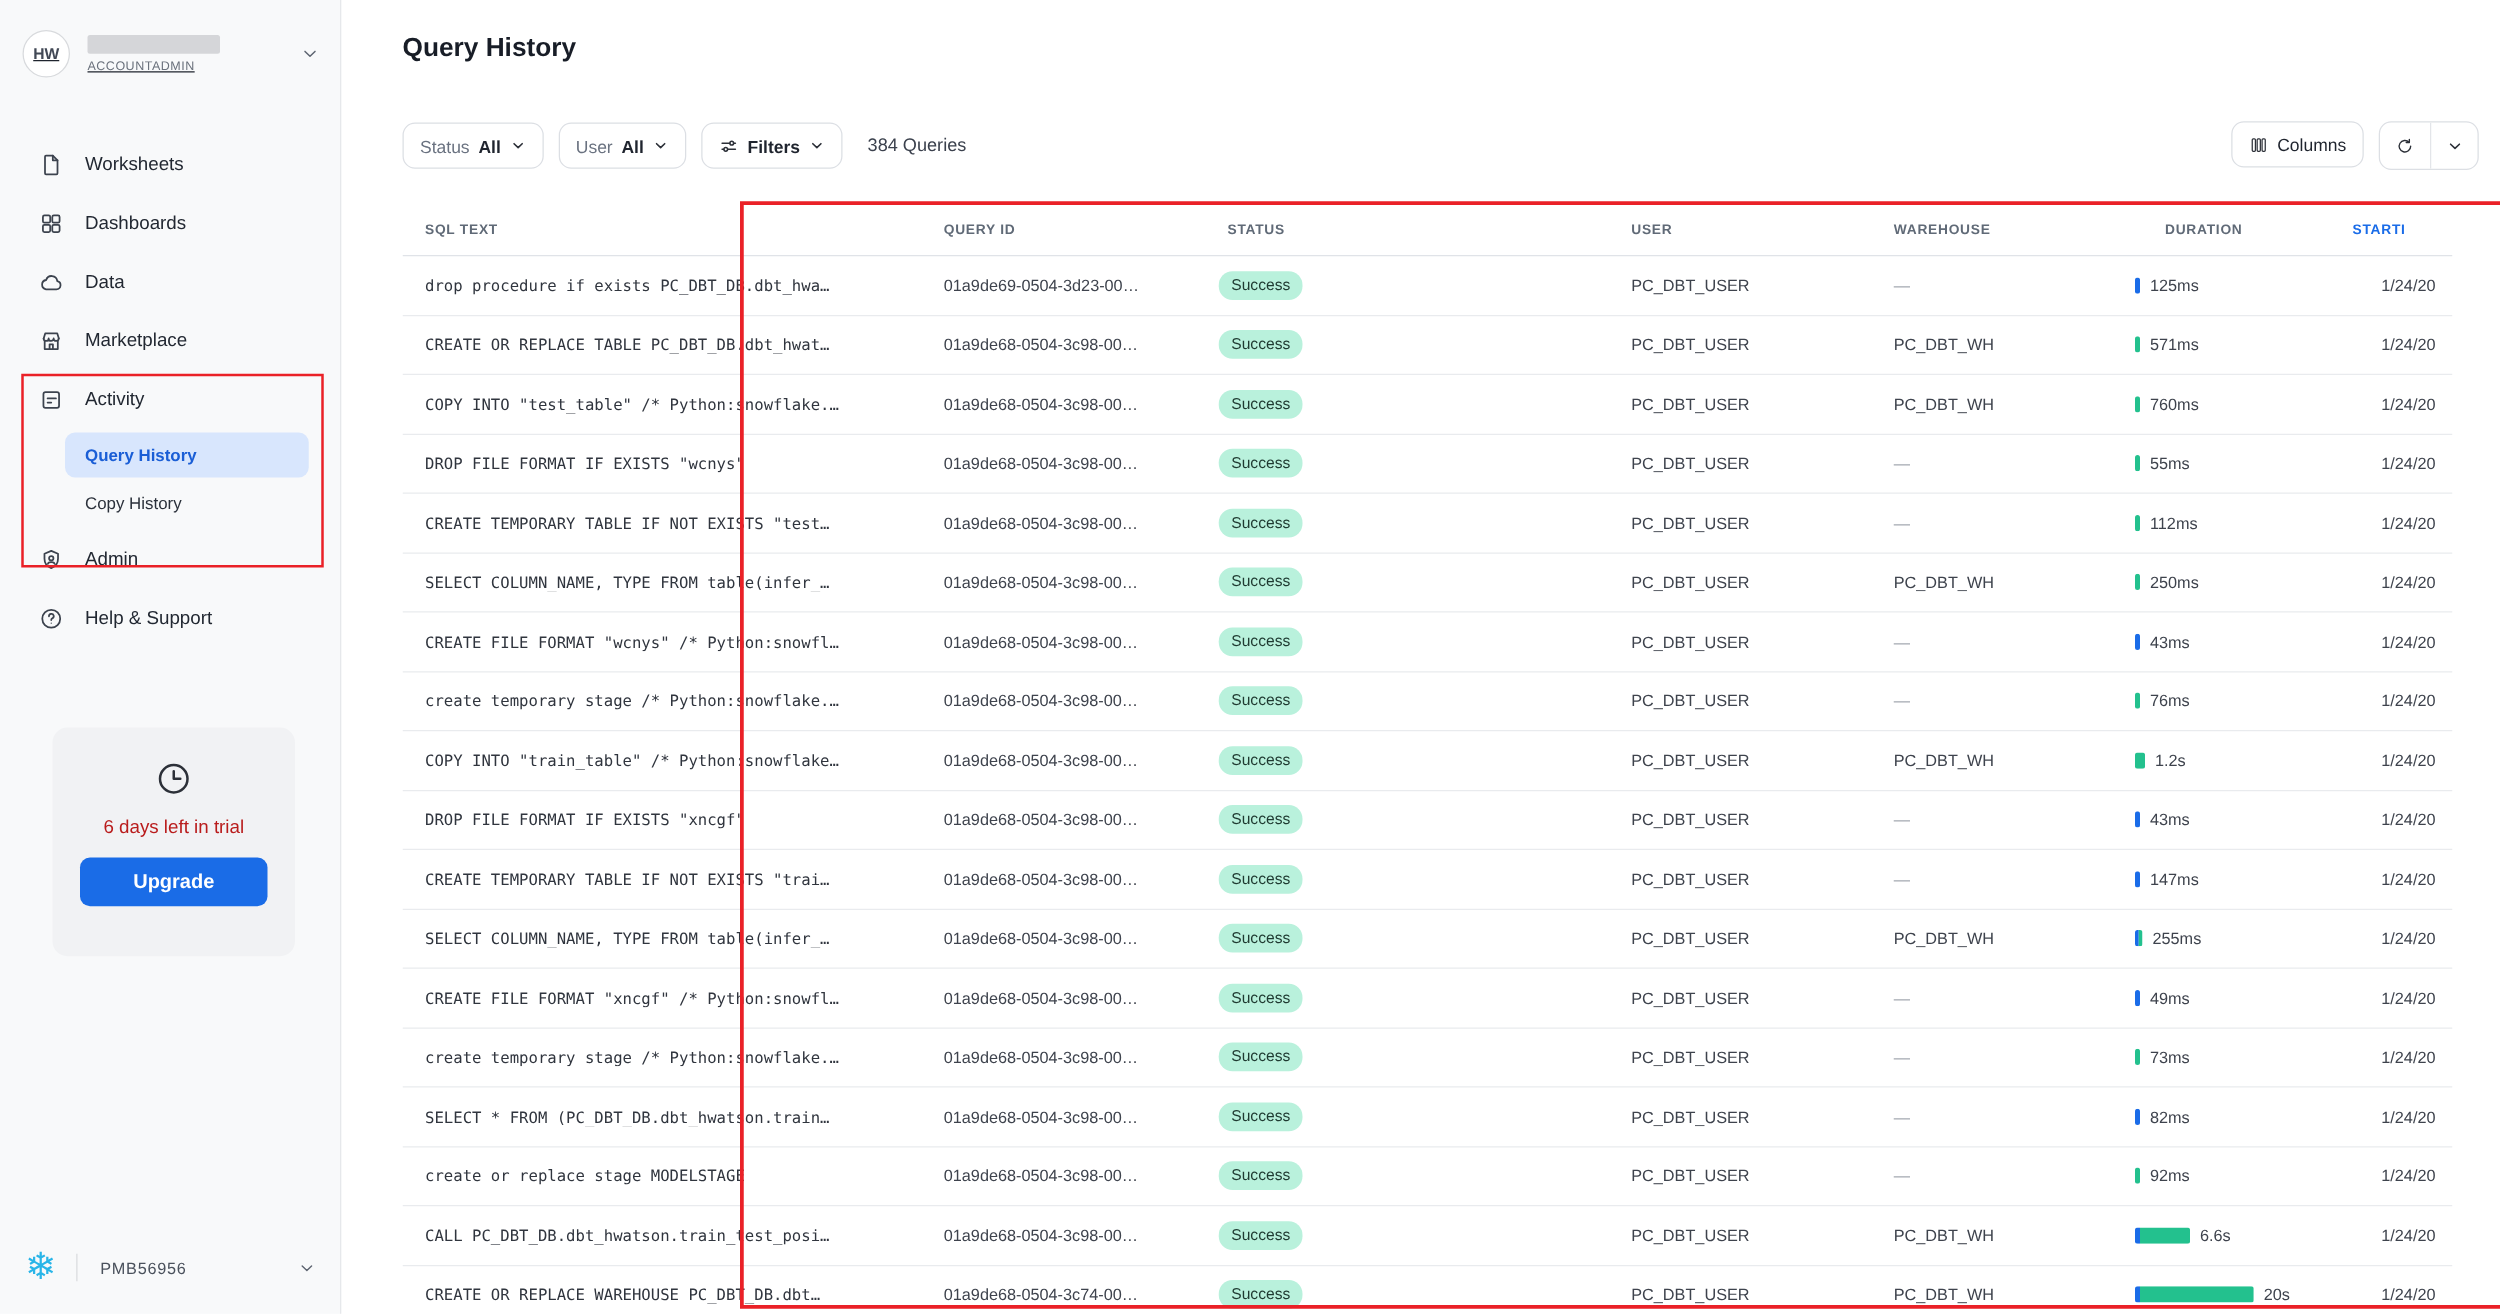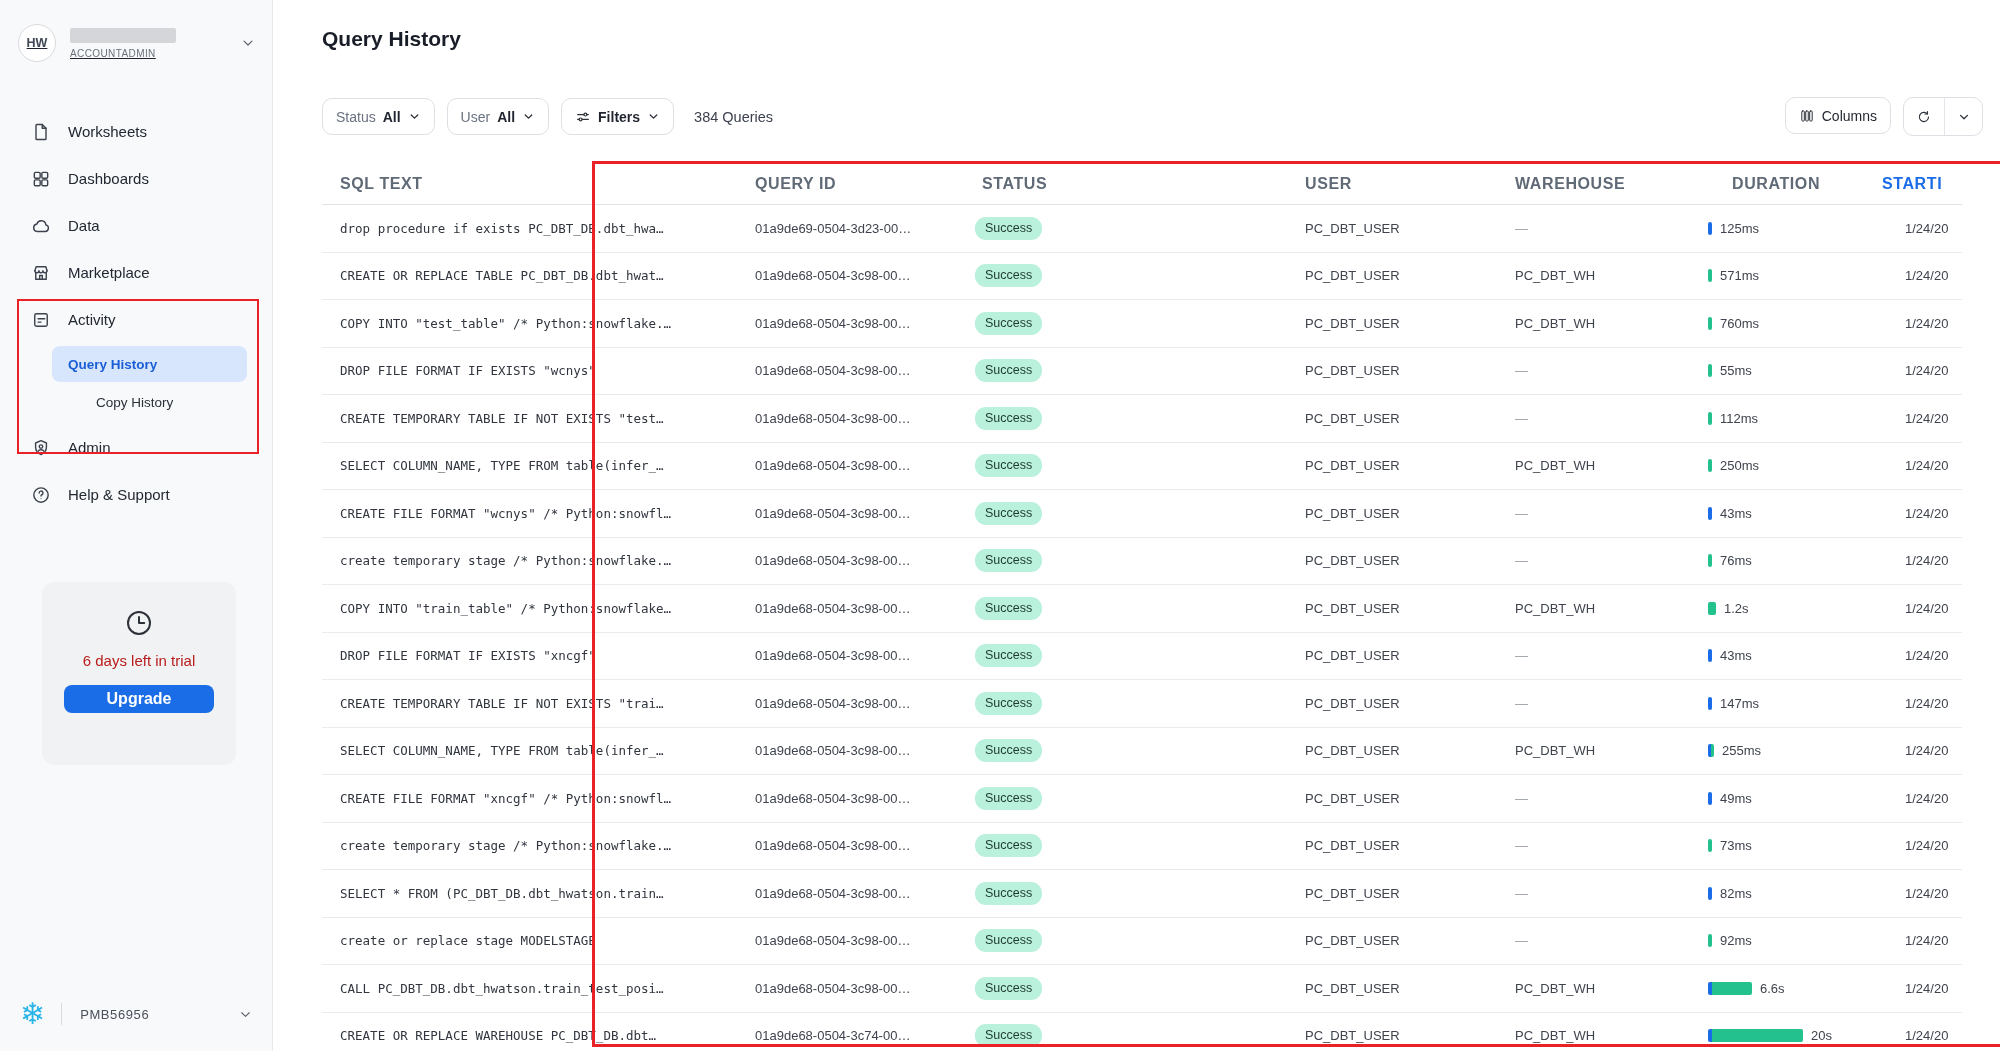--- a/index.html
+++ b/index.html
@@ -17,30 +17,30 @@
   .acct-meta { margin-left:14px; flex:1; }
   .redacted { width:106px; height:15px; background:#d5d6d9; border-radius:2px; margin-bottom:5px; }
   .role { font-size:10px; letter-spacing:.4px; color:#6a717c; }
   .chev { stroke:#5d6470; fill:none; stroke-width:1.8; stroke-linecap:round; stroke-linejoin:round; }
 
   .nav { position:absolute; left:0; top:108px; width:100%;text-align:right; }
   .nav-item { height:47px; display:flex; align-items:center; padding-left:31px; cursor:pointer; }
   .nav-item svg { flex:0 0 auto; }
   .nav-label { margin-left:17px; font-size:15px; font-weight:500; color:#222832; }
   .sub-list { padding:3px 0 5px; }
-  .sub-item { height:34px; display:flex; align-items:center; padding-left:96px;
+  .sub-item { height:34px; display:flex; align-items:center; padding-left:68px;
               font-size:13.5px; font-weight:500; color:#2b313b; cursor:pointer; }
   .sub-item.active { height:36px; margin:0 25px 3px 52px; padding-left:16px;
                      background:#d8e6fd; border-radius:8px; color:#1a5ed6; font-weight:600; }
 
   .trial-card { position:absolute; left:42px; top:582px; width:194px; height:183px;
                 background:#f1f2f4; border-radius:12px; text-align:center; }
   .trial-card .clock { margin-top:26px; }
   .trial-msg { margin-top:10px; font-size:15px; color:#b91c1c; }
-  .upgrade-btn { display:block; margin:16px auto 0; width:150px; height:28px; border:none;
+  .upgrade-btn { display:block; margin:16px auto 0; width:150px; height:39px; border:none;
                  background:#1a6ce7; color:#fff; font-size:16px; font-weight:700;
                  border-radius:8px; cursor:pointer; font-family:inherit; }
 
   .org-row { position:absolute; left:20px; bottom:20px; width:233px; height:34px;
              display:flex; align-items:center; cursor:pointer; }
   .sf-logo { font-size:30px; color:#29b5e8; line-height:1; }
   .org-divider { width:1px; height:22px; background:#d9dbde; margin:0 0 0 16px; }
   .org-id { margin-left:18px; font-size:13px; letter-spacing:.6px; color:#4a515c; flex:1; }
 
   
@@ -56,21 +56,21 @@
 
   .right-controls { position:absolute; right:17px; top:97px; display:flex; gap:12px; }
   .split-btn { display:flex; border:1px solid #dcdfe4; border-radius:10px; background:#fff; overflow:hidden; }
   .split-cell { width:40px; height:37px; display:flex; align-items:center; justify-content:center; cursor:pointer; }
   .split-cell + .split-cell { border-left:1px solid #e3e5e9; width:38px; }
 
   
   .qtable { position:absolute; left:48px; top:163px; width:1640px; height:888px; overflow:hidden; }
   .trow { display:flex; align-items:center; }
   .thead { height:42px; border-bottom:1px solid #e0e3e8; }
-  .th { font-size:16px; font-weight:600; letter-spacing:.6px; color:#606a77;
+  .th { font-size:11px; font-weight:600; letter-spacing:.6px; color:#606a77;
         white-space:nowrap; overflow:hidden; cursor:pointer; }
   .th.sorted { color:#1a6ce8; }
   .tr { height:47.5px; border-bottom:1px solid #e9ebee; cursor:pointer; }
   .c-sql   { width:415px; padding-left:18px; }
   .c-qid   { width:225px; padding-left:18px; }
   .c-status{ width:333px; padding-left:13px; }
   .c-user  { width:210px; padding-left:10px; }
   .c-wh    { width:193px; padding-left:10px; }
   .c-dur   { width:174px; padding-left:10px; }
   .c-start { width:90px;  padding-left:33px; }

